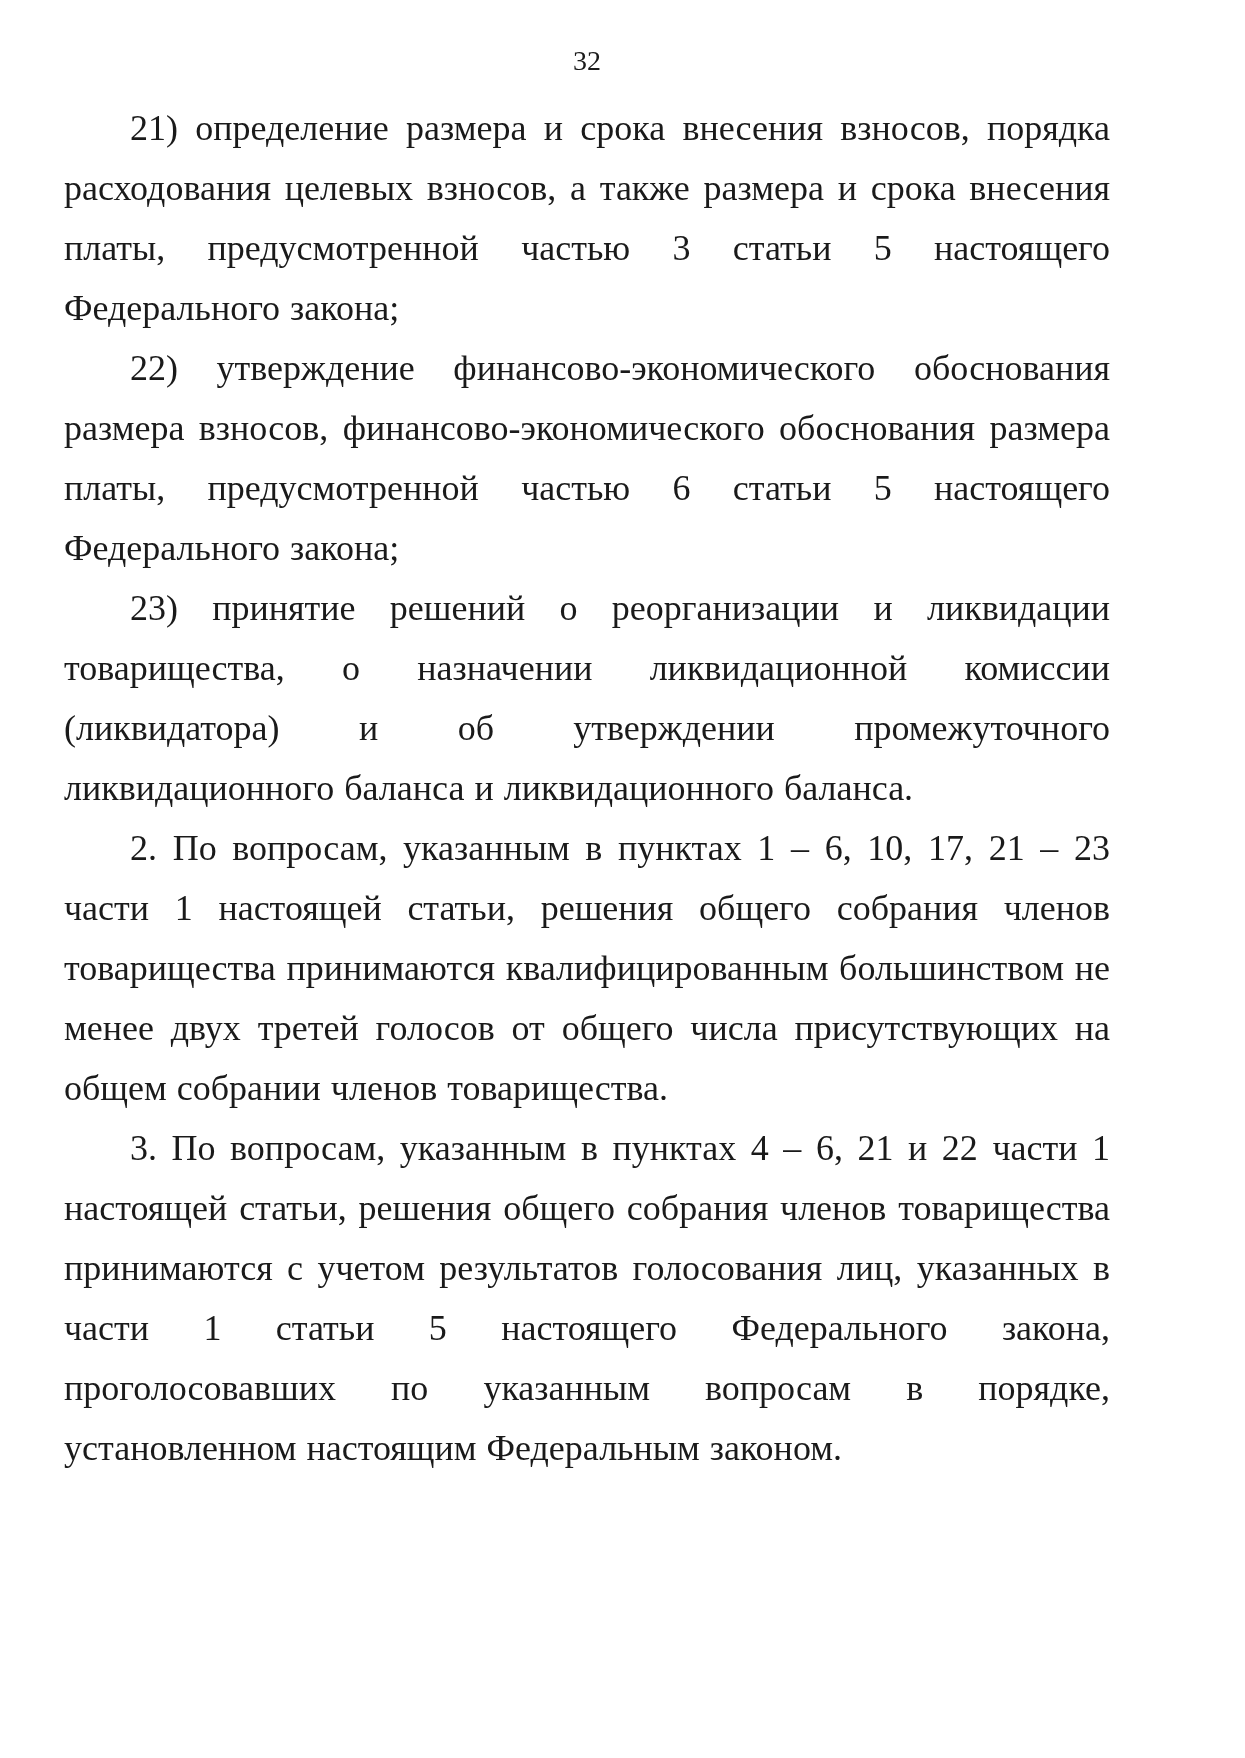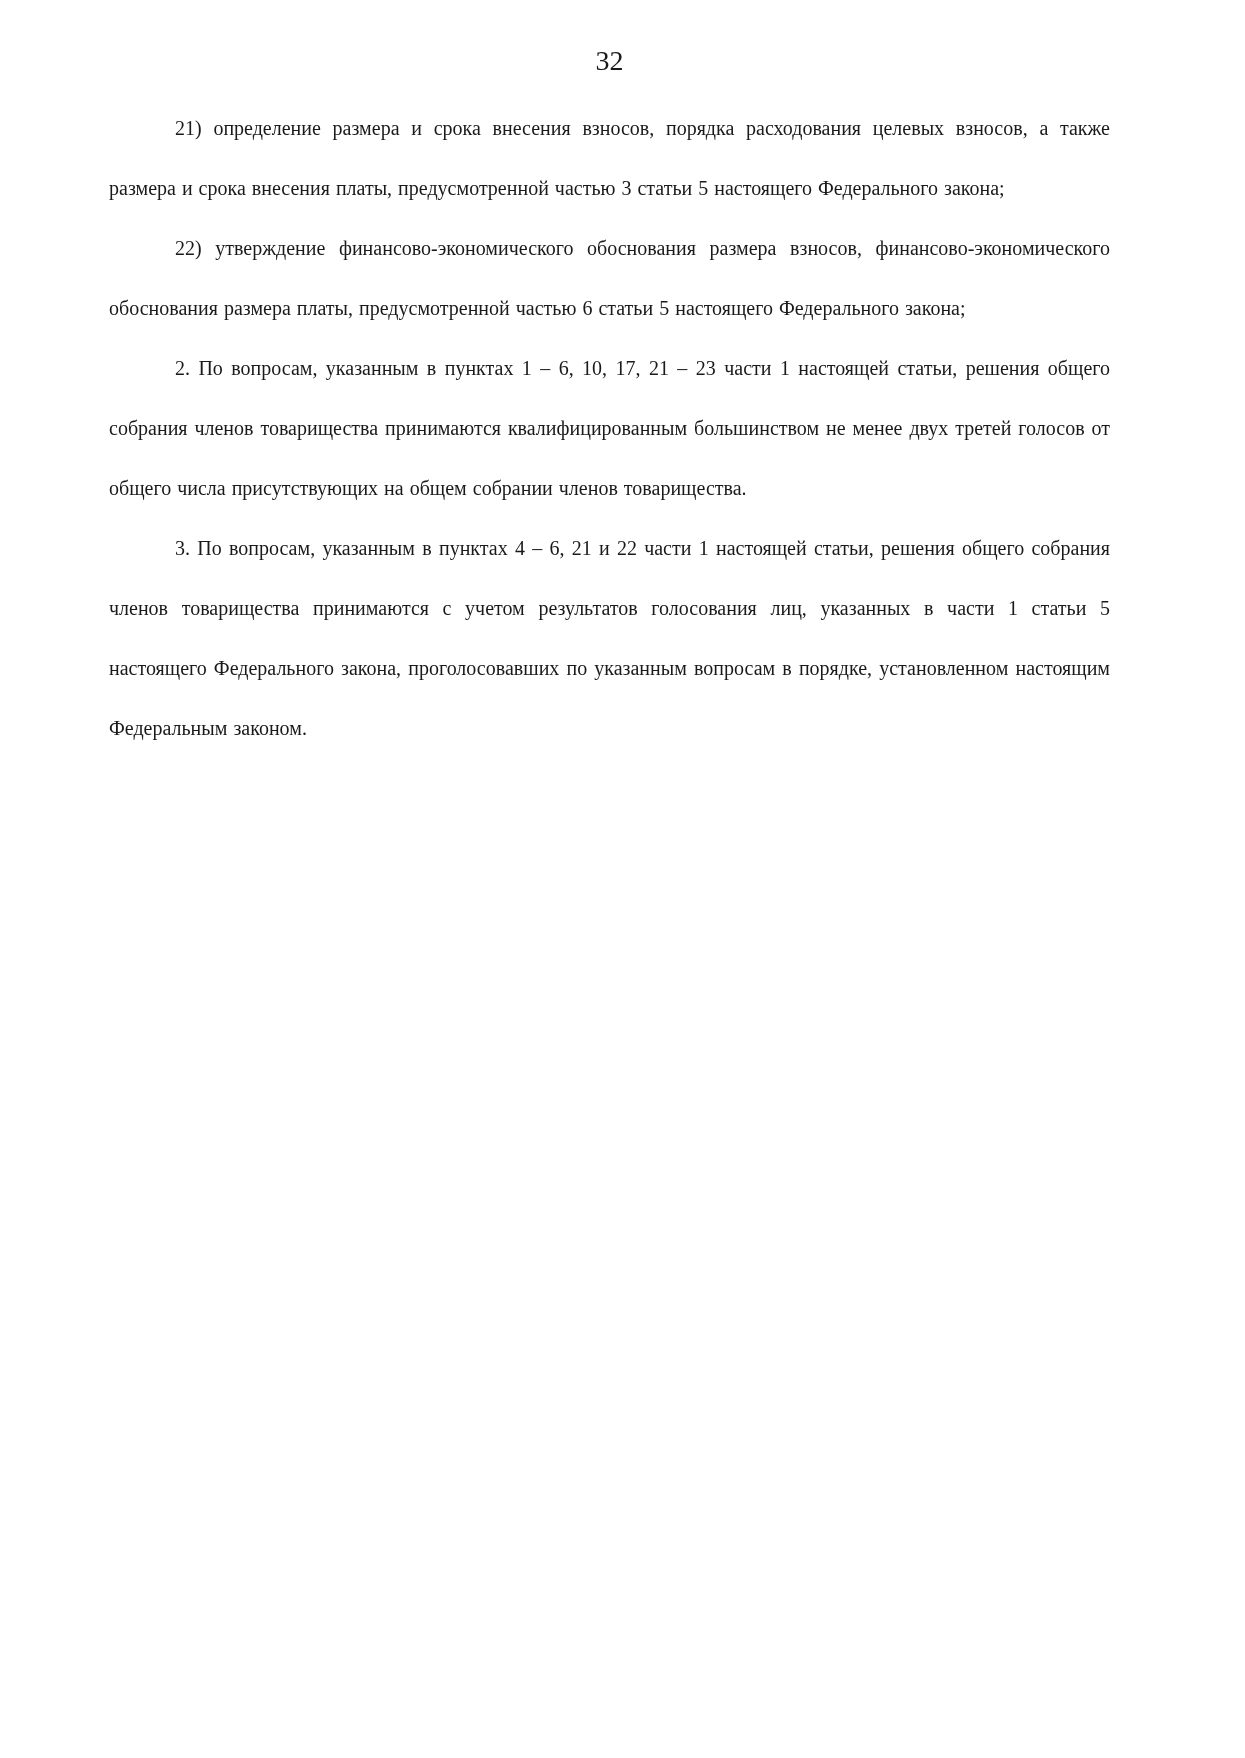--- a/index.html
+++ b/index.html
@@ -13,34 +13,34 @@
     height: 1758px;
     position: relative;
     font-family: "Liberation Serif", "DejaVu Serif", serif;
     color: #1a1a1a;
   }
 
   .page {
     width: 1245px;
     height: 1758px;
     background: #ffffff;
-    padding: 44px 135px 0 109px;
+    padding: 44px 135px 0 64px;
     overflow: hidden;
   }
 
   .page-number {
     text-align: center;
     font-size: 28px;
     line-height: 34px;
     margin-bottom: 20px;
     color: #1a1a1a;
   }
 
   .content {
-    font-size: 20px;
+    font-size: 36px;
     line-height: 60px;
     text-align: justify;
     color: #1a1a1a;
   }
 
   .content p {
     margin: 0;
     text-indent: 66px;
     word-spacing: 1px;
   }
@@ -56,20 +56,21 @@
 <div class="page">
 
   <div class="page-number">32</div>
 
   <div class="content">
 
     <p>21) определение размера и срока внесения взносов, порядка расходования целевых взносов, а также размера и срока внесения платы, предусмотренной частью 3 статьи 5 настоящего Федерального закона;</p>
 
     <p>22) утверждение финансово-экономического обоснования размера взносов, финансово-экономического обоснования размера платы, предусмотренной частью 6 статьи 5 настоящего Федерального закона;</p>
 
+    <p>23) принятие решений о реорганизации и ликвидации товарищества, о назначении ликвидационной комиссии (ликвидатора) и об утверждении промежуточного ликвидационного баланса и ликвидационного баланса.</p>
 
     <p>2. По вопросам, указанным в пунктах 1 – 6, 10, 17, 21 – 23 части 1 настоящей статьи, решения общего собрания членов товарищества принимаются квалифицированным большинством не менее двух третей голосов от общего числа присутствующих на общем собрании членов товарищества.</p>
 
     <p>3. По вопросам, указанным в пунктах 4 – 6, 21 и 22 части 1 настоящей статьи, решения общего собрания членов товарищества принимаются с учетом результатов голосования лиц, указанных в части 1 статьи 5 настоящего Федерального закона, проголосовавших по указанным вопросам в порядке, установленном настоящим Федеральным законом.</p>
 
 
   </div>
 
 </div>
 

